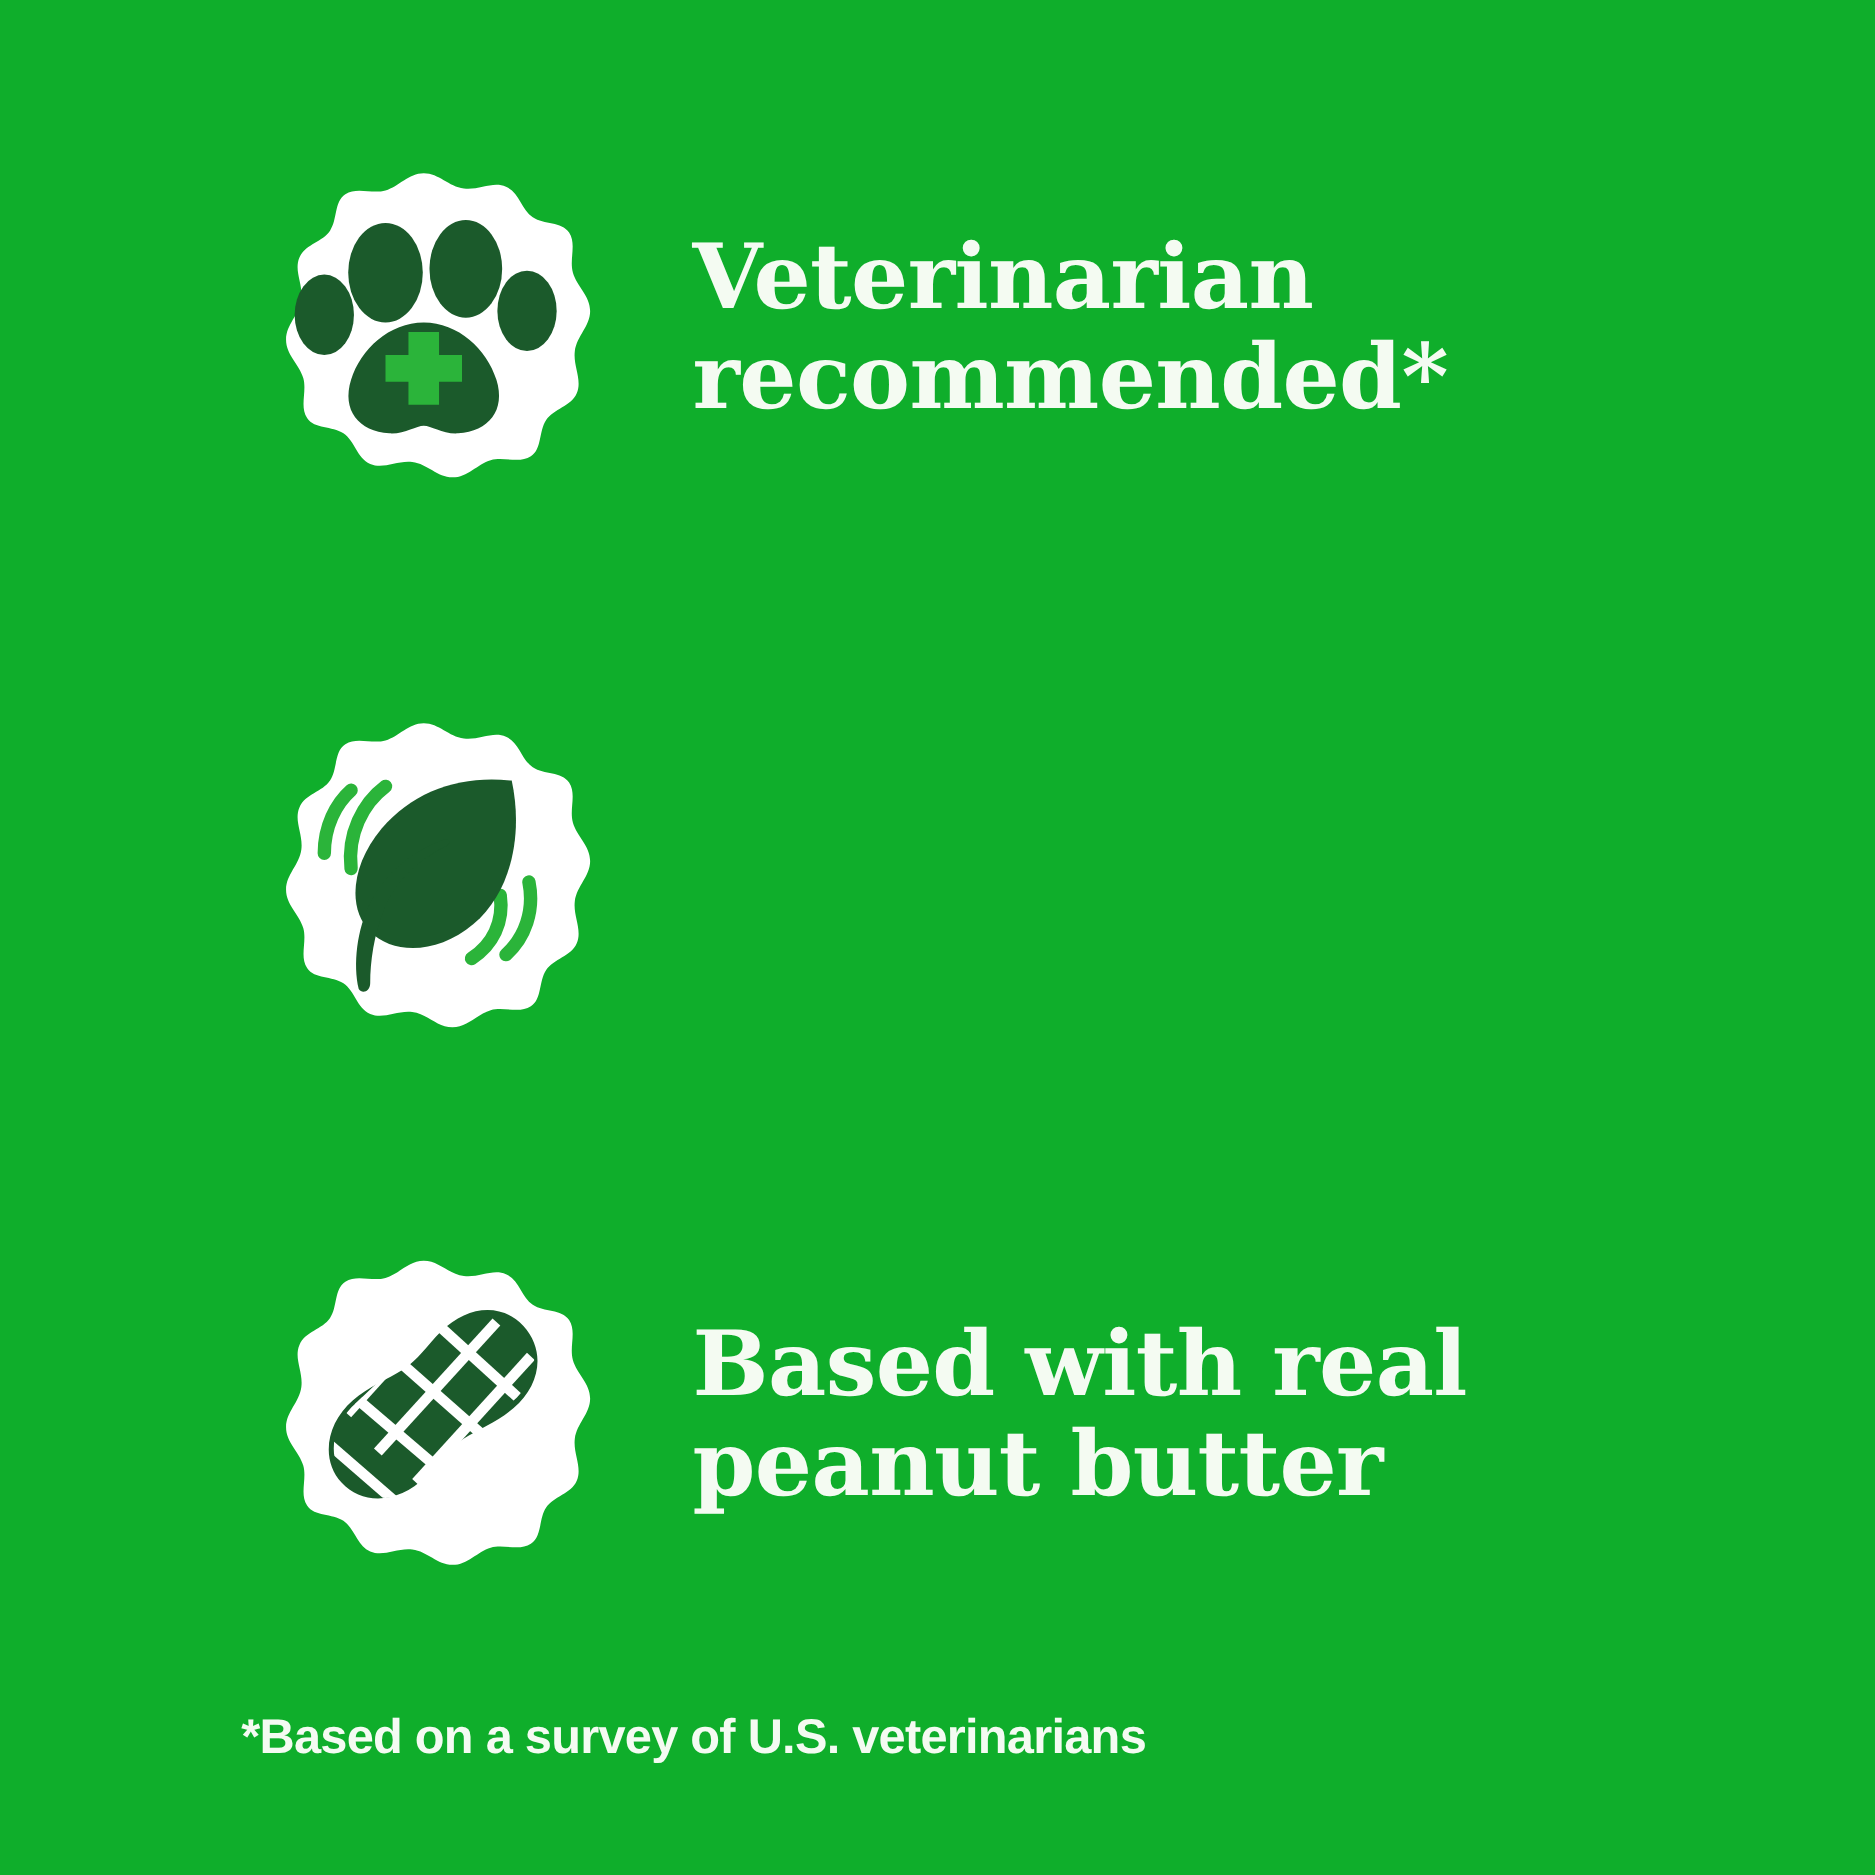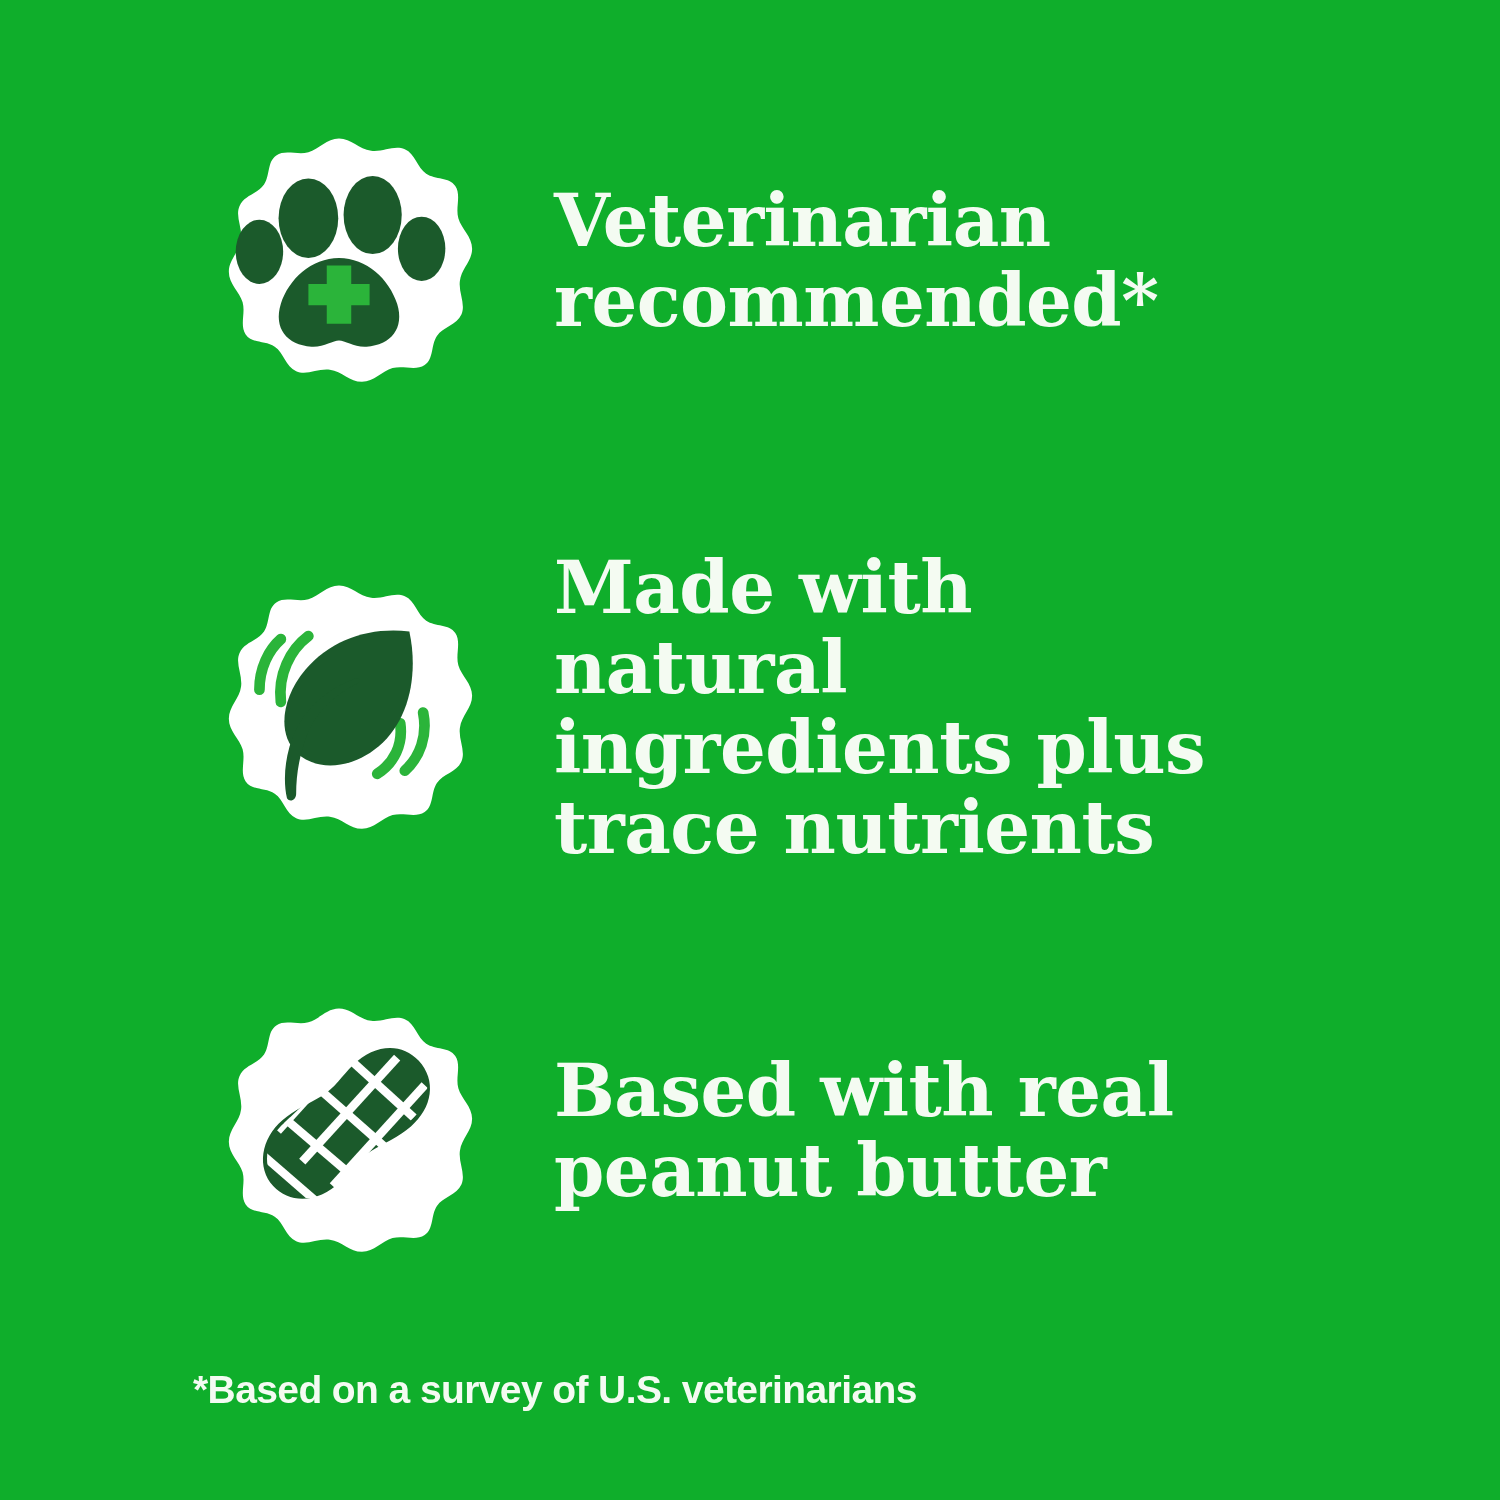--- a/index.html
+++ b/index.html
@@ -160,23 +160,20 @@
             M112 84
             C96 92 84 104 79 118
             C74 131 72 144 72 156
             C72 160 68 162 66 159
             C63 146 65 128 72 114
             C80 98 94 87 110 81
             C113 80 115 82 112 84 Z"></path>
         </g>
       </svg>
     </div>
-    <div class="feature-text">Made with natural
-ingredients plus
-trace nutrients</div>
   </div>
 
   <div class="feature-row" id="row-3">
     <div class="badge">
       <svg viewBox="0 0 200 200" xmlns="http://www.w3.org/2000/svg">
         <defs>
           <clipPath id="peanutClip">
             <path d="
               M150 52
               C162 64 160 82 146 94

